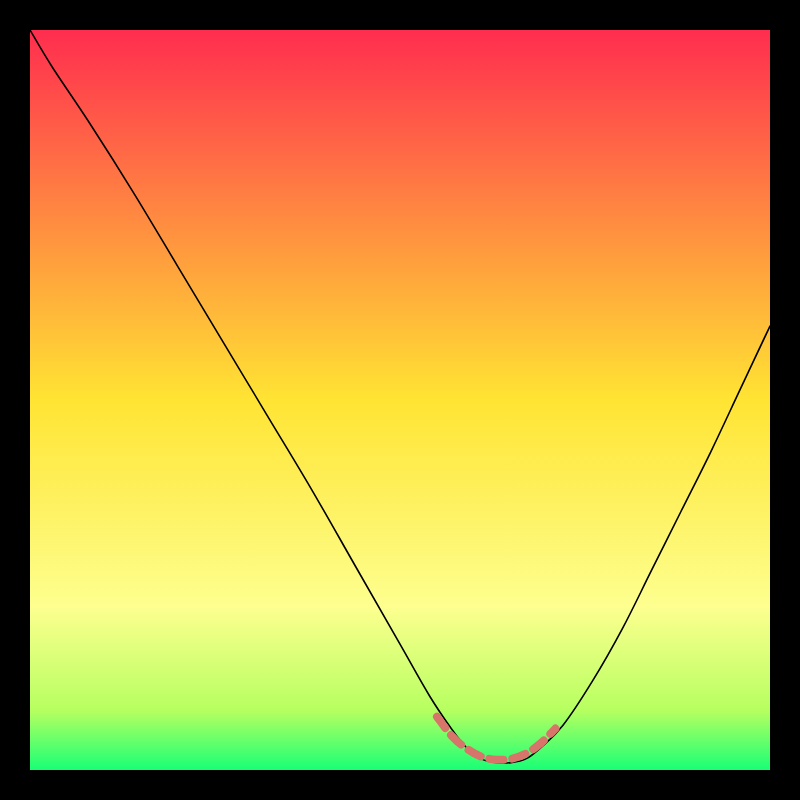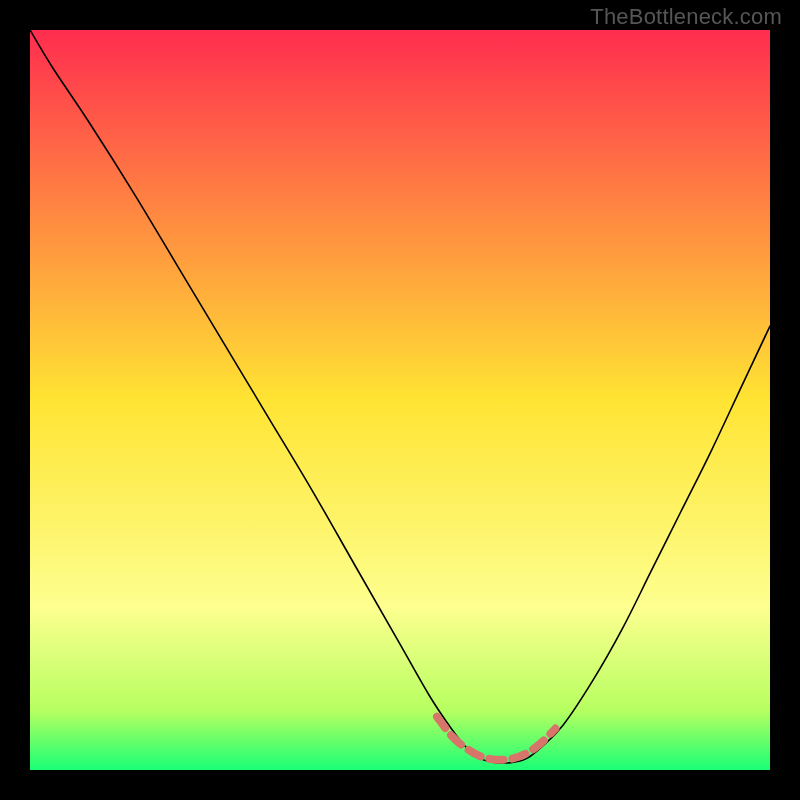--- a/index.html
+++ b/index.html
@@ -30,21 +30,20 @@
   .plot svg {
     display: block;
     width: 740px;
     height: 740px;
   }
 </style>
 </head>
 <body>
 
 <div class="container">
-  <div class="watermark">TheBottleneck.com</div>
   <div class="plot">
     <svg viewBox="0 0 740 740">
       <defs>
         <linearGradient id="bg-grad" x1="0" y1="0" x2="0" y2="1">
             <stop offset="0%" stop-color="#ff2d4f"></stop>
             <stop offset="50%" stop-color="#ffe433"></stop>
             <stop offset="78%" stop-color="#fdff8f"></stop>
             <stop offset="92%" stop-color="#b6ff60"></stop>
             <stop offset="100%" stop-color="#19ff76"></stop>
           </linearGradient>

